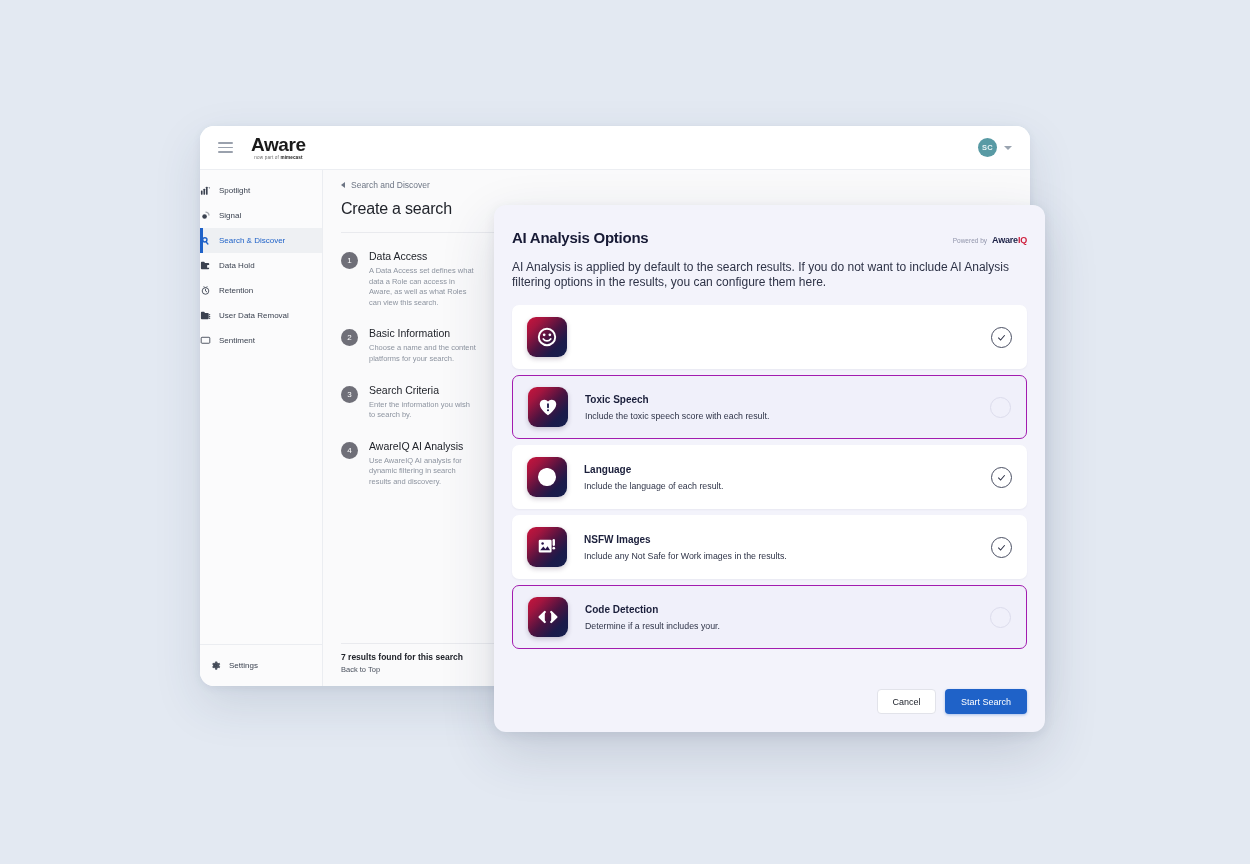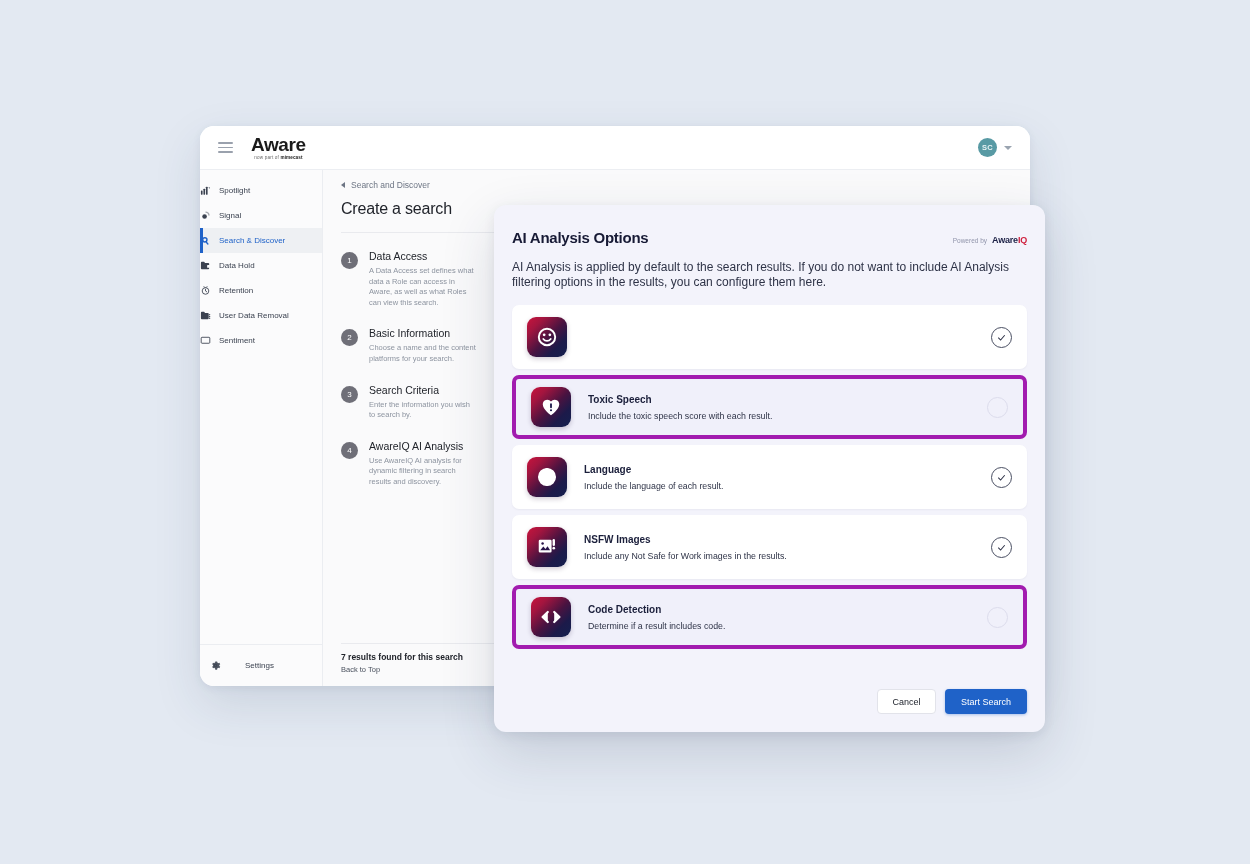--- a/index.html
+++ b/index.html
@@ -85,21 +85,21 @@
   }
   .nav-ico {
     width: 11px; height: 11px; flex: 0 0 11px;
     display: flex; align-items: center; justify-content: center;
   }
   .nav-ico svg { width: 11px; height: 11px; display:block; }
   #nav-list { padding-top: 8px; }
   #settings-row {
     position: absolute; left: 0; bottom: 0; width: 123px;
     border-top: 1px solid #ebedf1; height: 42px;
-    display: flex; align-items: center; padding-left: 10px; gap: 24px;
+    display: flex; align-items: center; padding-left: 10px; gap: 8px;
     font-size: 8px; color: #3b4250; cursor:pointer;
   }
 
   
   #main {
     position: absolute; left: 123px; top: 44px;
     width: 707px; height: 516px;
     background: #fafafb;
   }
   #breadcrumb {
@@ -177,21 +177,21 @@
     max-width: 515px;
   }
   #option-list { margin-top: 16px; }
   .opt-row {
     height: 64px; border-radius: 7px;
     display: flex; align-items: center;
     padding: 0 15px 0 15px;
     margin-bottom: 6px;
   }
   .opt-row.on  { background: #ffffff; box-shadow: 0 1px 2px rgba(30,40,70,0.05); }
-  .opt-row.off { background: #f0f0fa; border: 4px solid #a21caf; }
+  .opt-row.off { background: #f0f0fa; border: 1px solid #a21caf; }
   .opt-icon {
     width: 40px; height: 40px; flex: 0 0 40px; border-radius: 9px;
     background: linear-gradient(135deg, #c9143c 0%, #a3153f 22%, #4a1340 52%, #1c1a4a 75%, #14204f 100%);
     display: flex; align-items: center; justify-content: center;
     box-shadow: 0 2px 5px rgba(40,20,60,0.22);
   }
   .opt-icon svg { width: 22px; height: 22px; fill: #ffffff; display:block; }
   .opt-text { margin-left: 17px; flex: 1; }
   .opt-name { font-size: 10px; font-weight: bold; color: #1b1f3b; line-height: 13px; }
   .opt-desc { font-size: 8.8px; color: #2e3347; margin-top: 4px; line-height: 12px; }
@@ -471,21 +471,21 @@
 
     <div class="opt-row off">
       <div class="opt-icon">
         <svg viewBox="0 0 24 24" fill="none" stroke="#fff" stroke-width="2.4" stroke-linecap="round" stroke-linejoin="round">
             <polyline points="8.5,6.5 2.8,12 8.5,17.5"></polyline>
             <polyline points="15.5,6.5 21.2,12 15.5,17.5"></polyline>
           </svg>
       </div>
       <div class="opt-text">
         <div class="opt-name">Code Detection</div>
-        <div class="opt-desc">Determine if a result includes code.</div>
+        <div class="opt-desc">Determine if a result includes your.</div>
       </div>
       <div class="opt-toggle unchecked"></div>
     </div>
 
   </div>
 
   <div id="modal-actions">
     <button class="btn" id="cancel-button">Cancel</button>
     <button class="btn" id="start-search-button">Start Search</button>
   </div>

